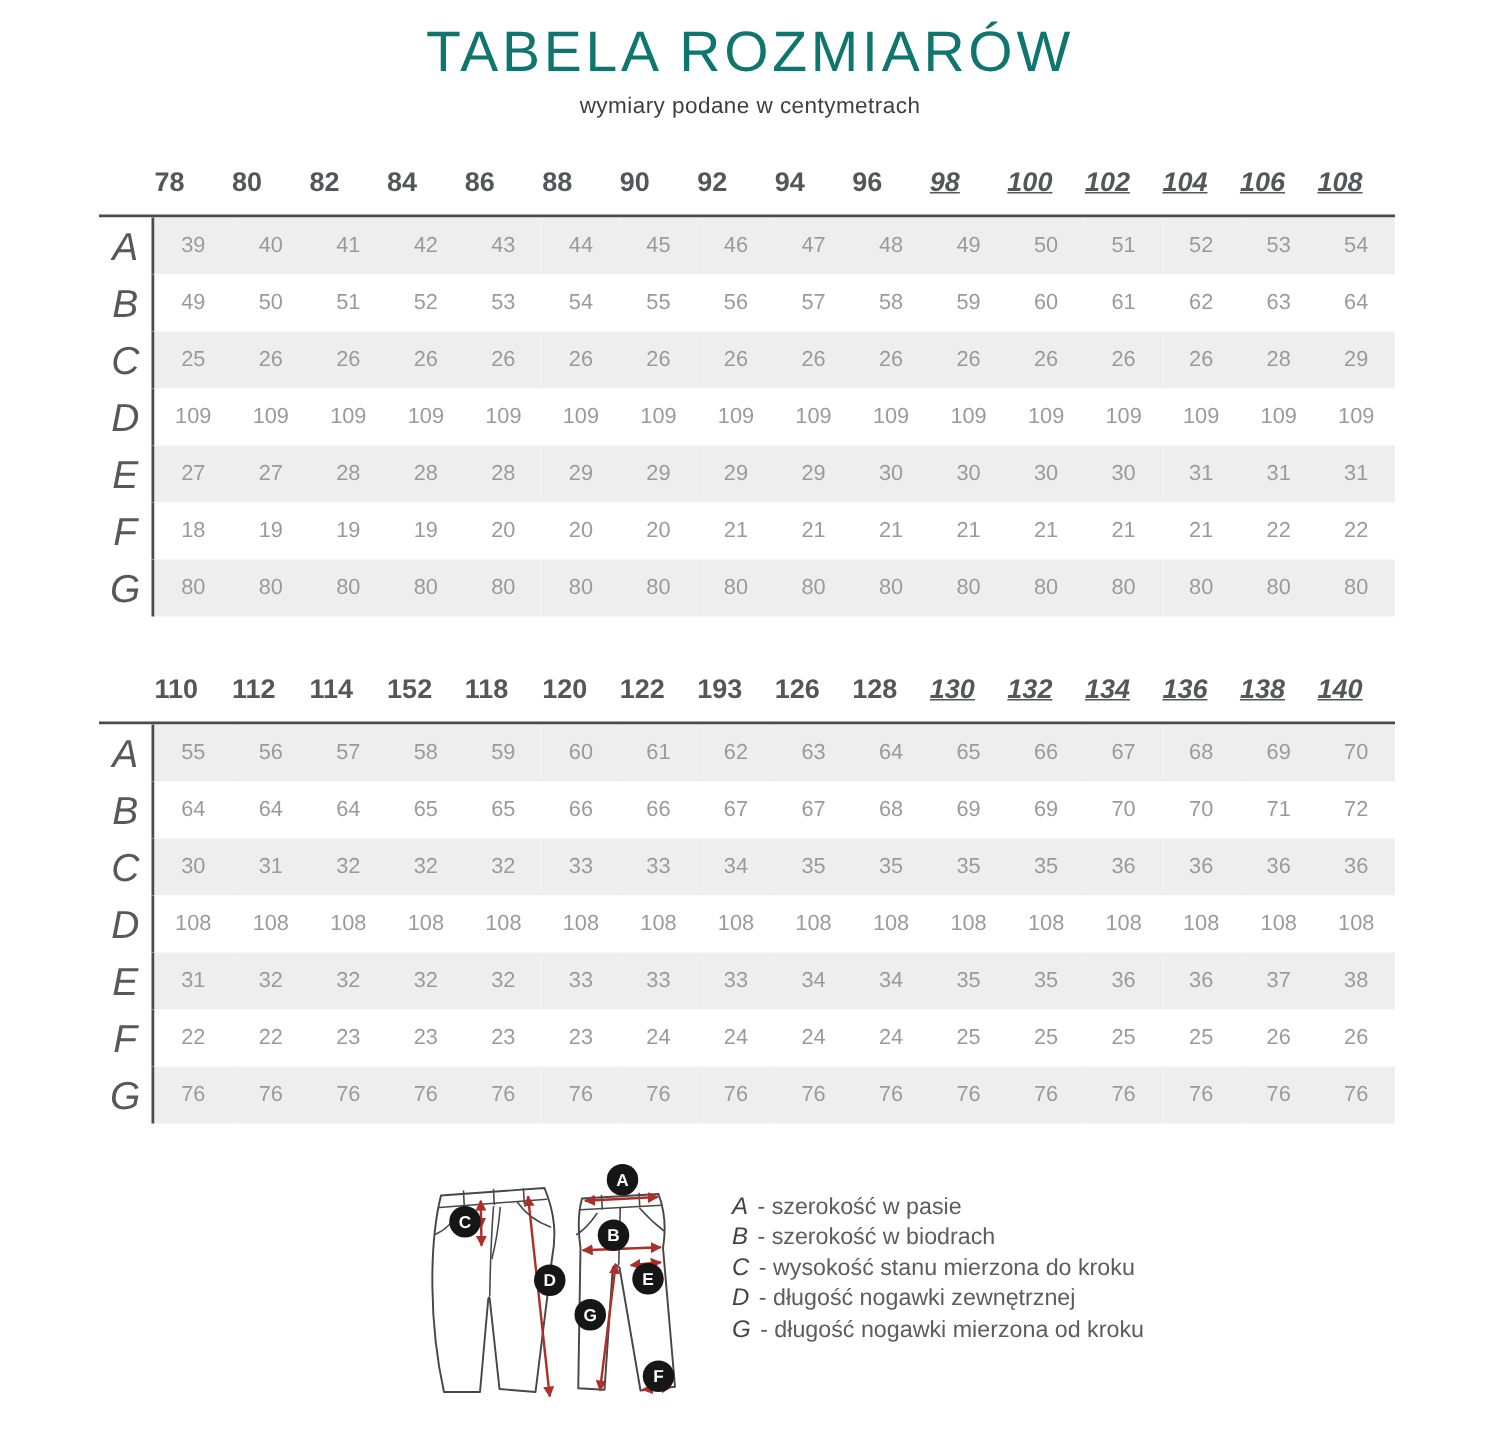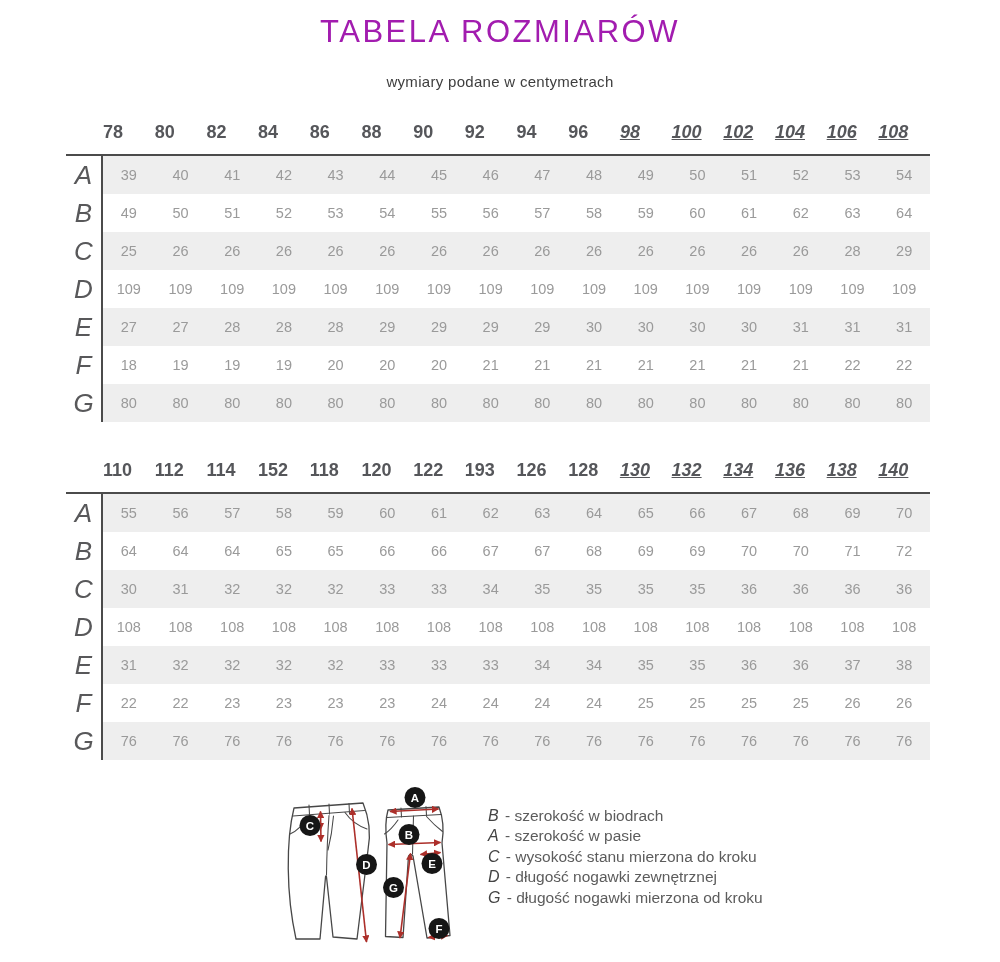--- a/index.html
+++ b/index.html
@@ -2,24 +2,24 @@
 <html><head>
 <meta charset="utf-8">
 <style>
   * { box-sizing: border-box; }
   html,body { margin:0; padding:0; background:#ffffff; }
   body { font-family:"Liberation Sans", sans-serif; }
   .page { width:1000px; height:962px; position:relative; background:#ffffff; overflow:hidden; }
 
   .title {
     padding-top:14px; text-align:center;
-    font-size:31px; font-weight:300; letter-spacing:2.5px; color:#a21caf;
+    font-size:38px; font-weight:300; letter-spacing:2.5px; color:#0f766e;
   }
   .subtitle {
-    text-align:center; font-size:15px; color:#3e3e3e; margin-top:23px; letter-spacing:.3px;
+    text-align:center; font-size:15px; color:#3e3e3e; margin-top:5px; letter-spacing:.3px;
   }
 
   .size-table { margin:0 70px 0 66px; }
   .size-table.first  { margin-top:20px; }
   .size-table.second { margin-top:26px; }
 
   .t-head {
     display:grid; grid-template-columns:37px repeat(16,1fr);
     height:44px; align-items:center;
   }
@@ -425,21 +425,21 @@
         <circle class="dot" cx="156" cy="81.5" r="10.5"></circle>
         <text class="dot-txt" x="156" y="85.6">E</text>
         <circle class="dot" cx="163" cy="146.5" r="10.5"></circle>
         <text class="dot-txt" x="163" y="150.6">F</text>
         <circle class="dot" cx="117.5" cy="105.5" r="10.5"></circle>
         <text class="dot-txt" x="117.5" y="109.6">G</text>
       </g>
     </svg>
 
     <div class="legend">
+        <div class="legend-row"><span class="legend-key">A</span><span> - szerokość w pasie</span></div>
         <div class="legend-row"><span class="legend-key">B</span><span> - szerokość w biodrach</span></div>
-        <div class="legend-row"><span class="legend-key">A</span><span> - szerokość w pasie</span></div>
         <div class="legend-row"><span class="legend-key">C</span><span> - wysokość stanu mierzona do kroku</span></div>
         <div class="legend-row"><span class="legend-key">D</span><span> - długość nogawki zewnętrznej</span></div>
         <div class="legend-row"><span class="legend-key">G</span><span> - długość nogawki mierzona od kroku</span></div>
       </div>
   </div>
 
 </div>
 
 </body></html>

